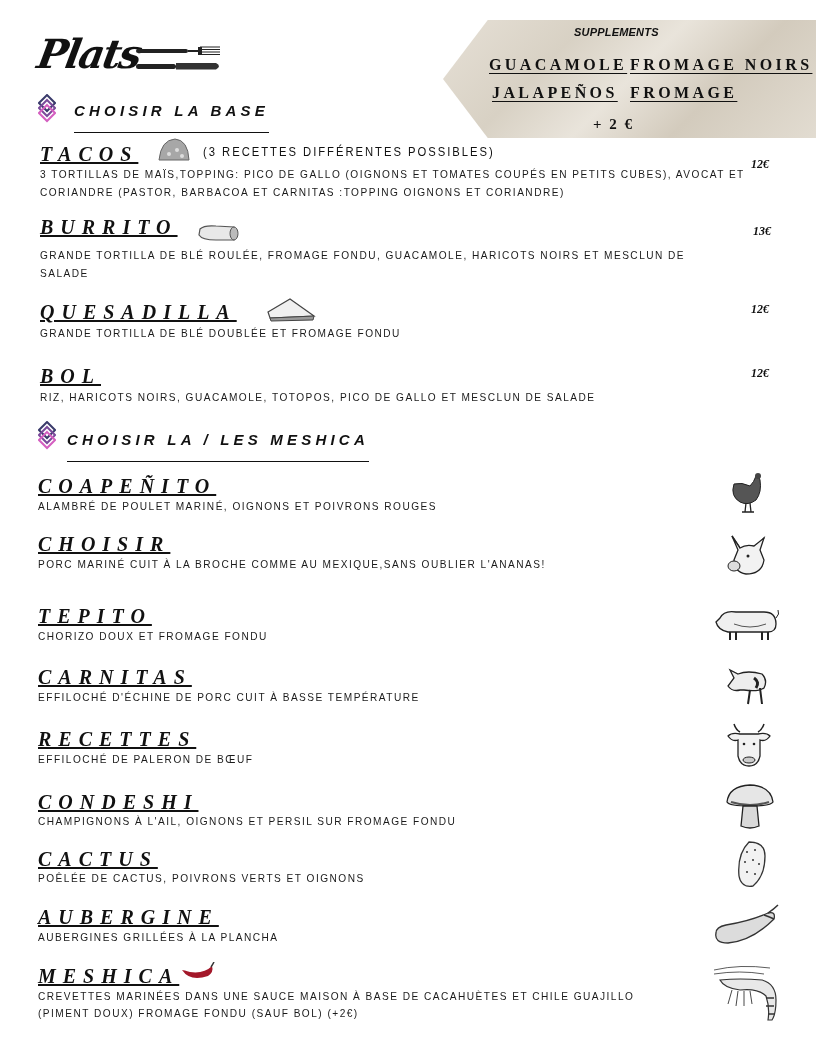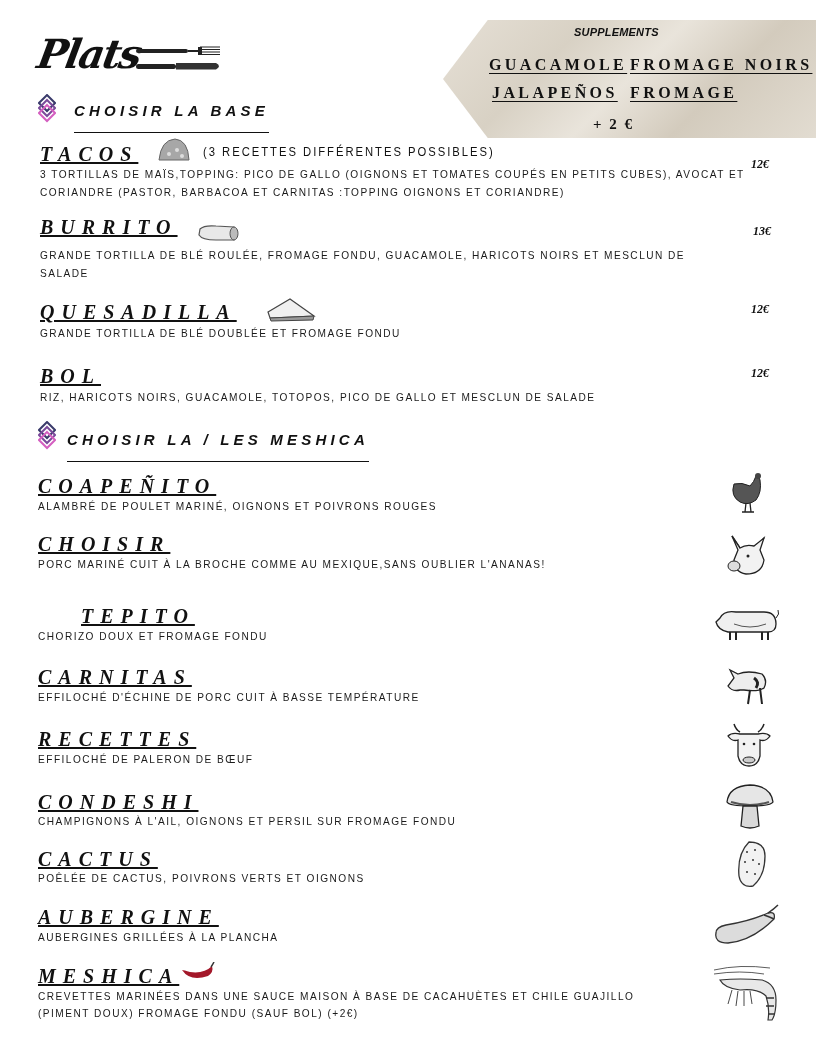--- a/index.html
+++ b/index.html
@@ -156,21 +156,21 @@
 
 <div class="abs dish-name" style="left:38px; top:533px;">CHOISIR</div>
 <div class="abs dish-desc" style="left:38px; top:555px;">porc mariné cuit à la broche comme au mexique,sans oublier l'ananas!</div>
 <svg class="icon-img" style="left:724px; top:530px; width:48px; height:48px;" viewBox="0 0 48 48">
   <path d="M8 6 L16 18 M40 8 L32 18" stroke="#222" stroke-width="1.5"></path>
   <path d="M8 6 L14 20 L10 30 Q10 42 22 44 Q38 44 40 30 L36 20 L40 8 L30 16 Q22 14 16 18 Z" fill="#f2f2f2" stroke="#222" stroke-width="1.3"></path>
   <ellipse cx="10" cy="36" rx="6" ry="5" fill="#ddd" stroke="#222"></ellipse>
   <circle cx="24" cy="26" r="1.5" fill="#222"></circle>
 </svg>
 
-<div class="abs dish-name" style="left:38px; top:605px;margin-left:43px;">TEPITO</div>
+<div class="abs dish-name" style="left:38px; top:605px;">TEPITO</div>
 <div class="abs dish-desc" style="left:38px; top:627px;">chorizo doux et fromage fondu</div>
 <svg class="icon-img" style="left:714px; top:602px; width:68px; height:40px;" viewBox="0 0 68 40">
   <path d="M6 16 Q10 8 22 10 L50 10 Q62 10 62 22 Q62 30 54 30 L14 30 Q4 28 2 20 Z" fill="#f0f0f0" stroke="#222" stroke-width="1.3"></path>
   <path d="M16 30 L16 38 M22 30 L22 38 M48 30 L48 38 M54 30 L54 38" stroke="#222" stroke-width="2"></path>
   <path d="M62 16 Q66 12 64 8" stroke="#222" fill="none"></path>
   <path d="M20 22 Q36 28 52 22" stroke="#555" fill="none"></path>
 </svg>
 
 <div class="abs dish-name" style="left:38px; top:666px;">CARNITAS</div>
 <div class="abs dish-desc" style="left:38px; top:688px;">effiloché d'échine de porc cuit à basse température</div>

